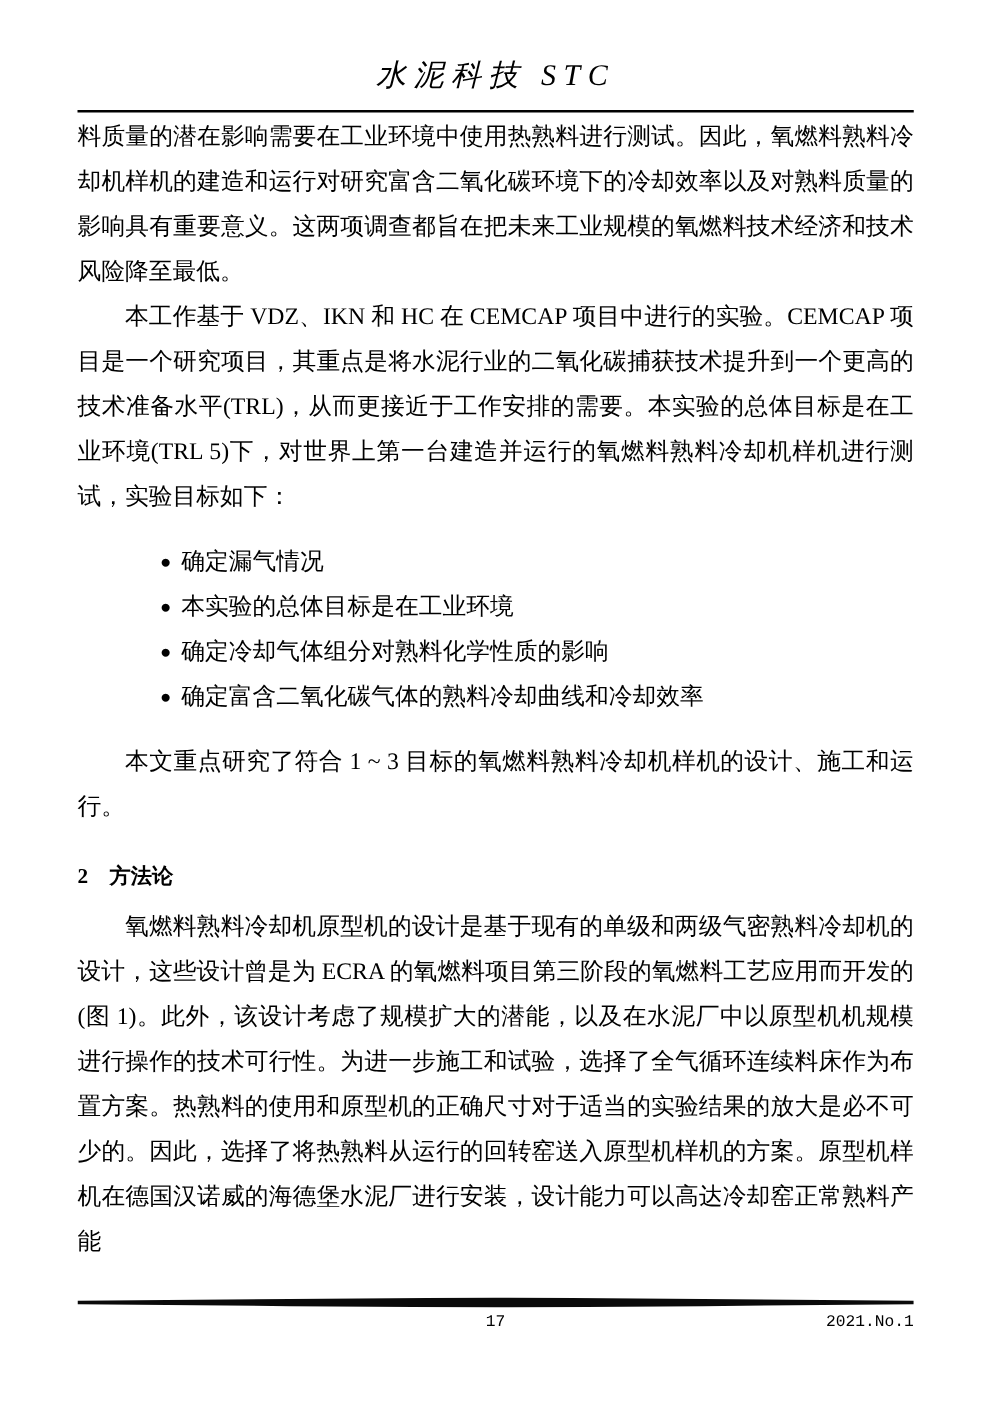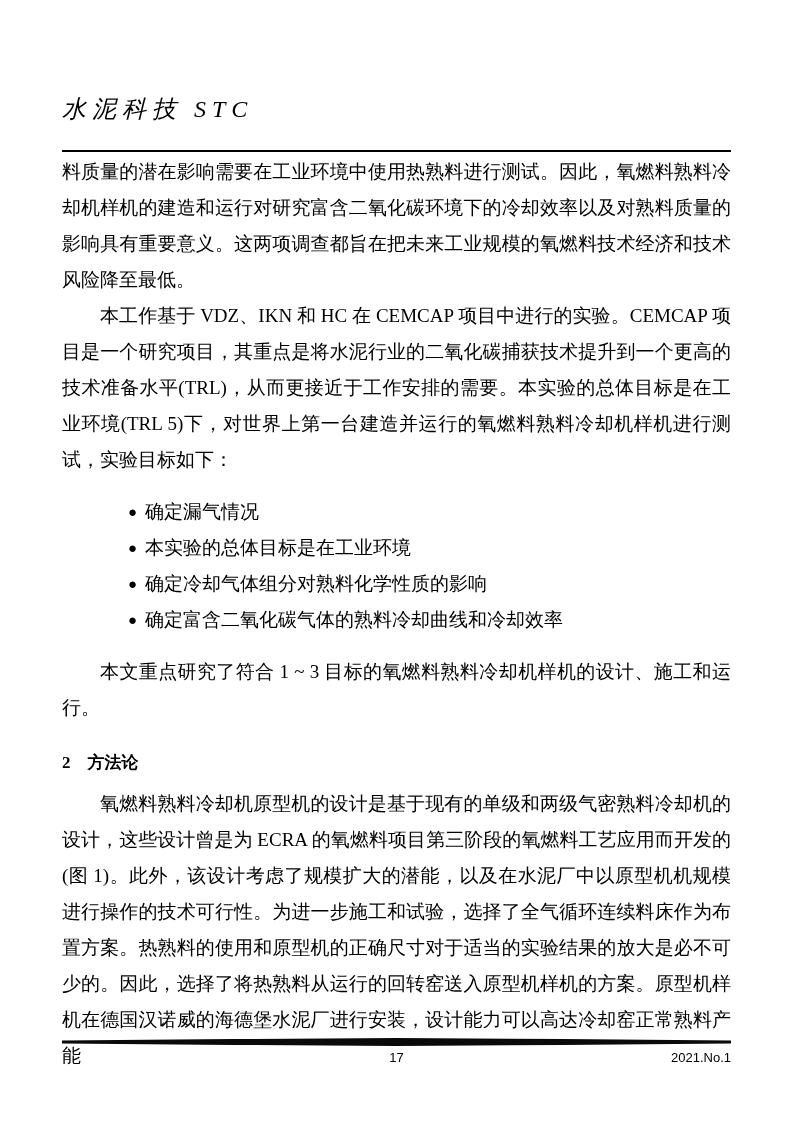--- a/index.html
+++ b/index.html
@@ -15,23 +15,23 @@
     color: #000000;
     font-family: "Liberation Serif", "DejaVu Serif", serif;
     box-sizing: border-box;
     overflow: hidden;
     margin: 0 auto;
   }
   .inner {
     padding: 46px 62px 0 62px;
   }
   .journal-header {
+    text-align: center;
     border-bottom: 2px solid #000000;
-    padding-bottom: 26px;
-    margin-top: 48px;
+    padding-bottom: 12px;
   }
   .journal-title {
     display: inline-block;
     font-size: 24px;
     line-height: 30px;
     font-style: italic;
     letter-spacing: 6px;
     white-space: nowrap;
   }
   .body-text {
@@ -79,21 +79,21 @@
     top: 1038px;
   }
   .footer-bar svg {
     display: block;
     width: 100%;
     height: 8px;
   }
   .footer-row {
     position: relative;
     margin-top: 4px;
-    font-family: Liberation Sans, sans-serif;
+    font-family: Liberation Mono, monospace;
     font-size: 13px;
     line-height: 16px;
   }
   .page-number {
     text-align: center;
   }
   .issue-label {
     position: absolute;
     right: 0;
     top: 0;

